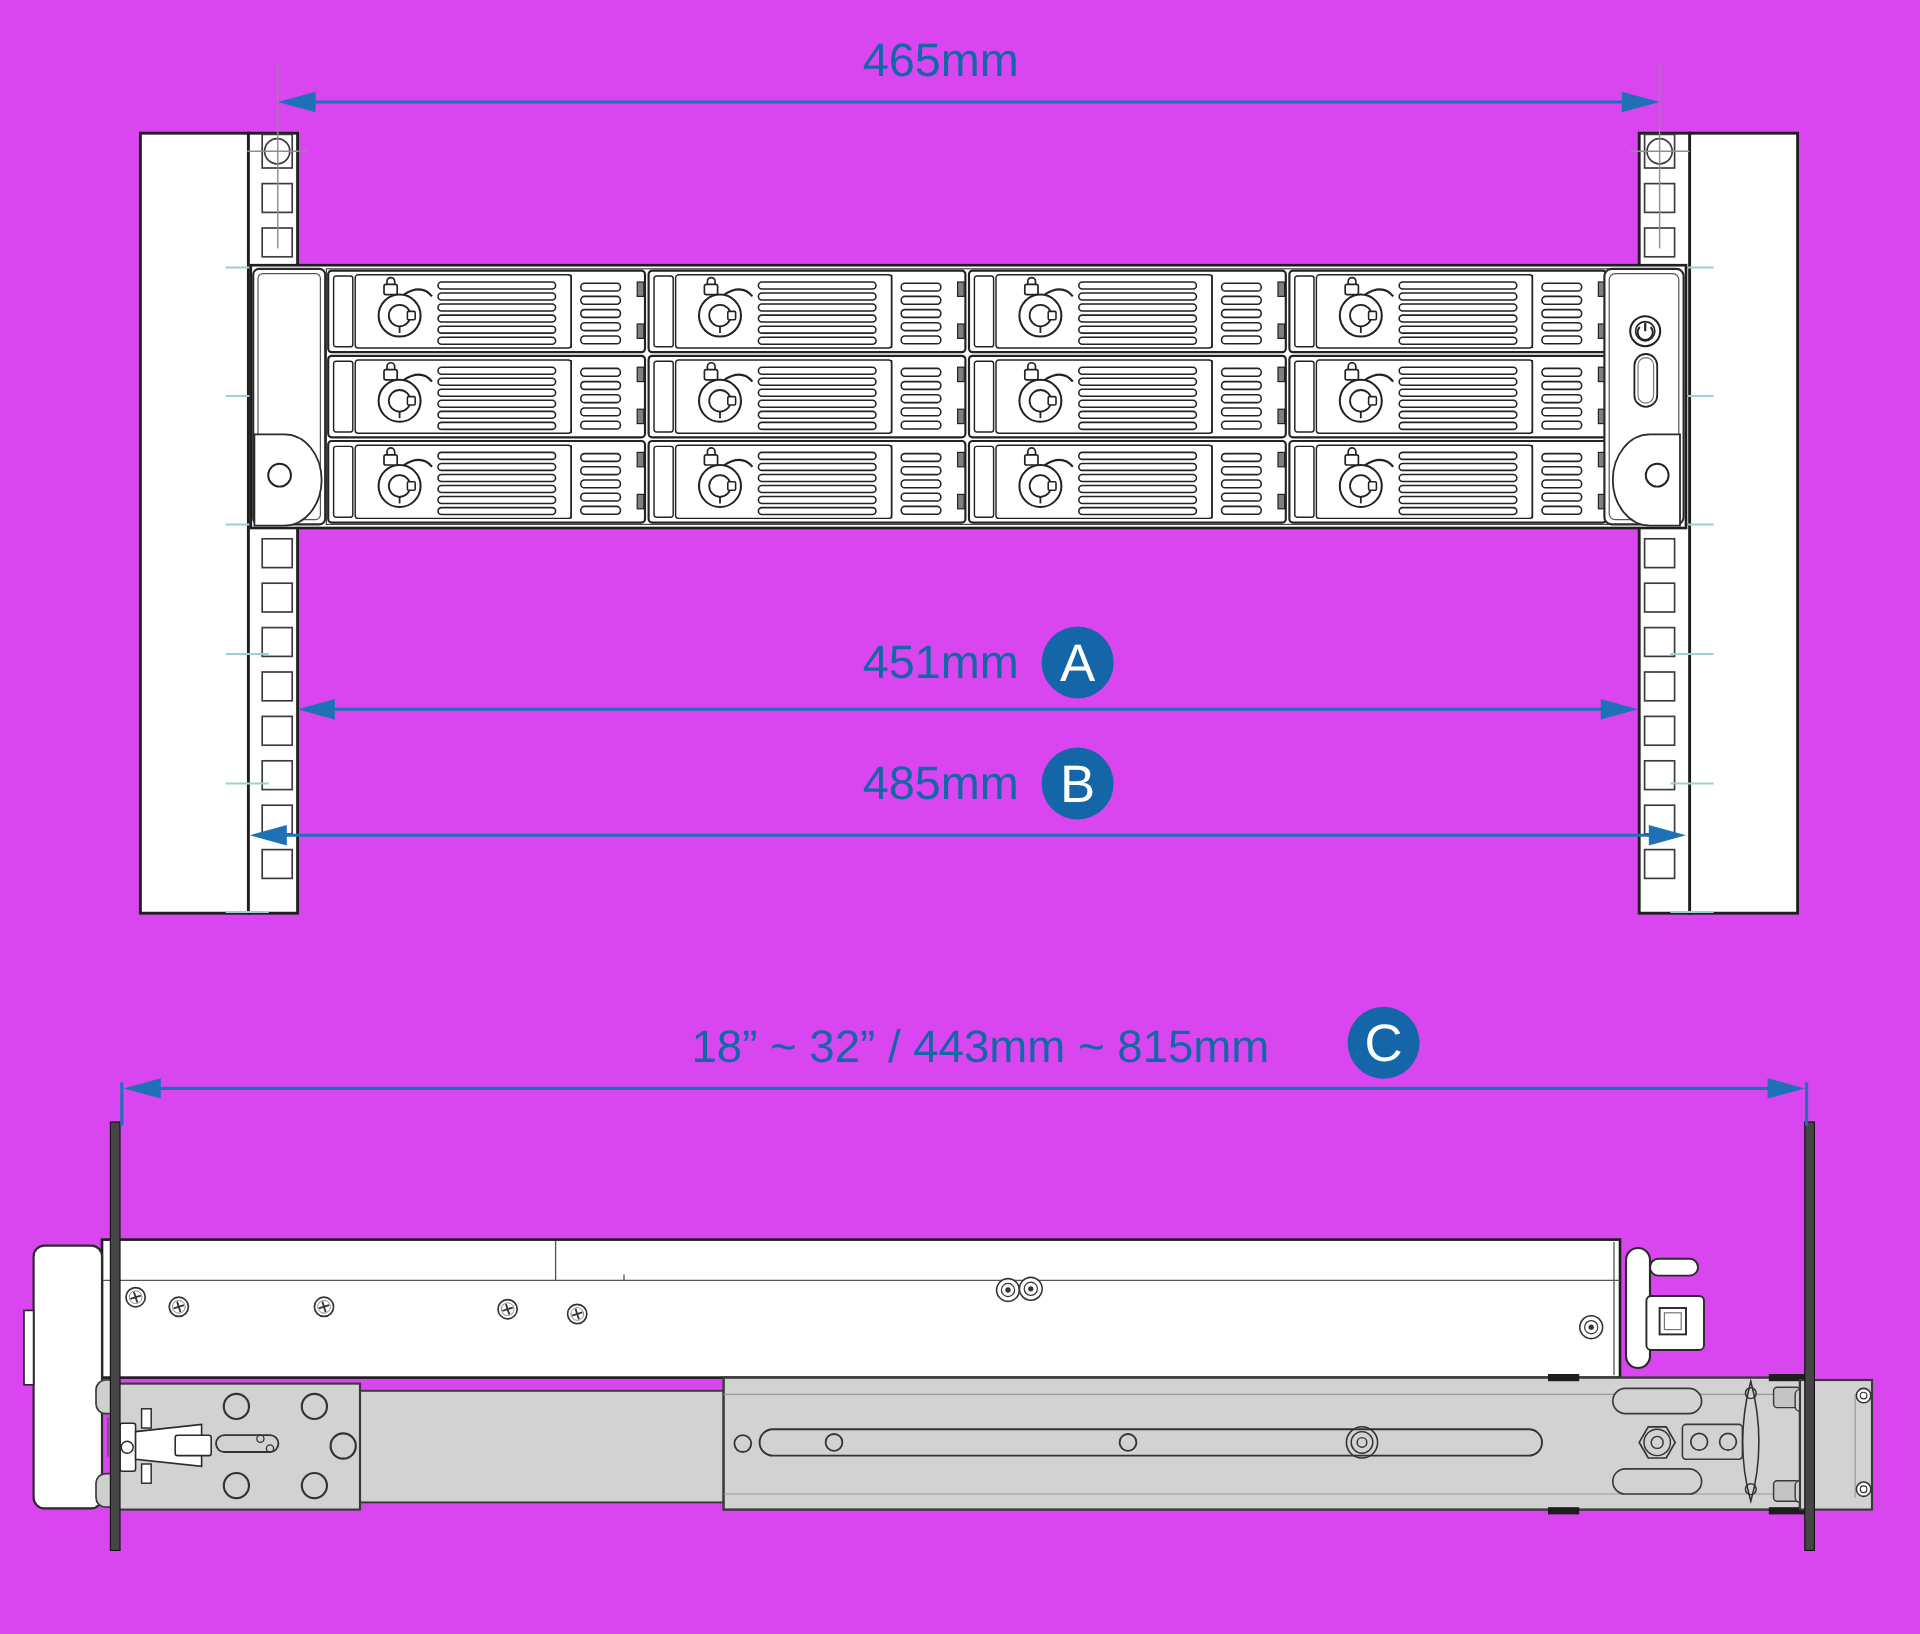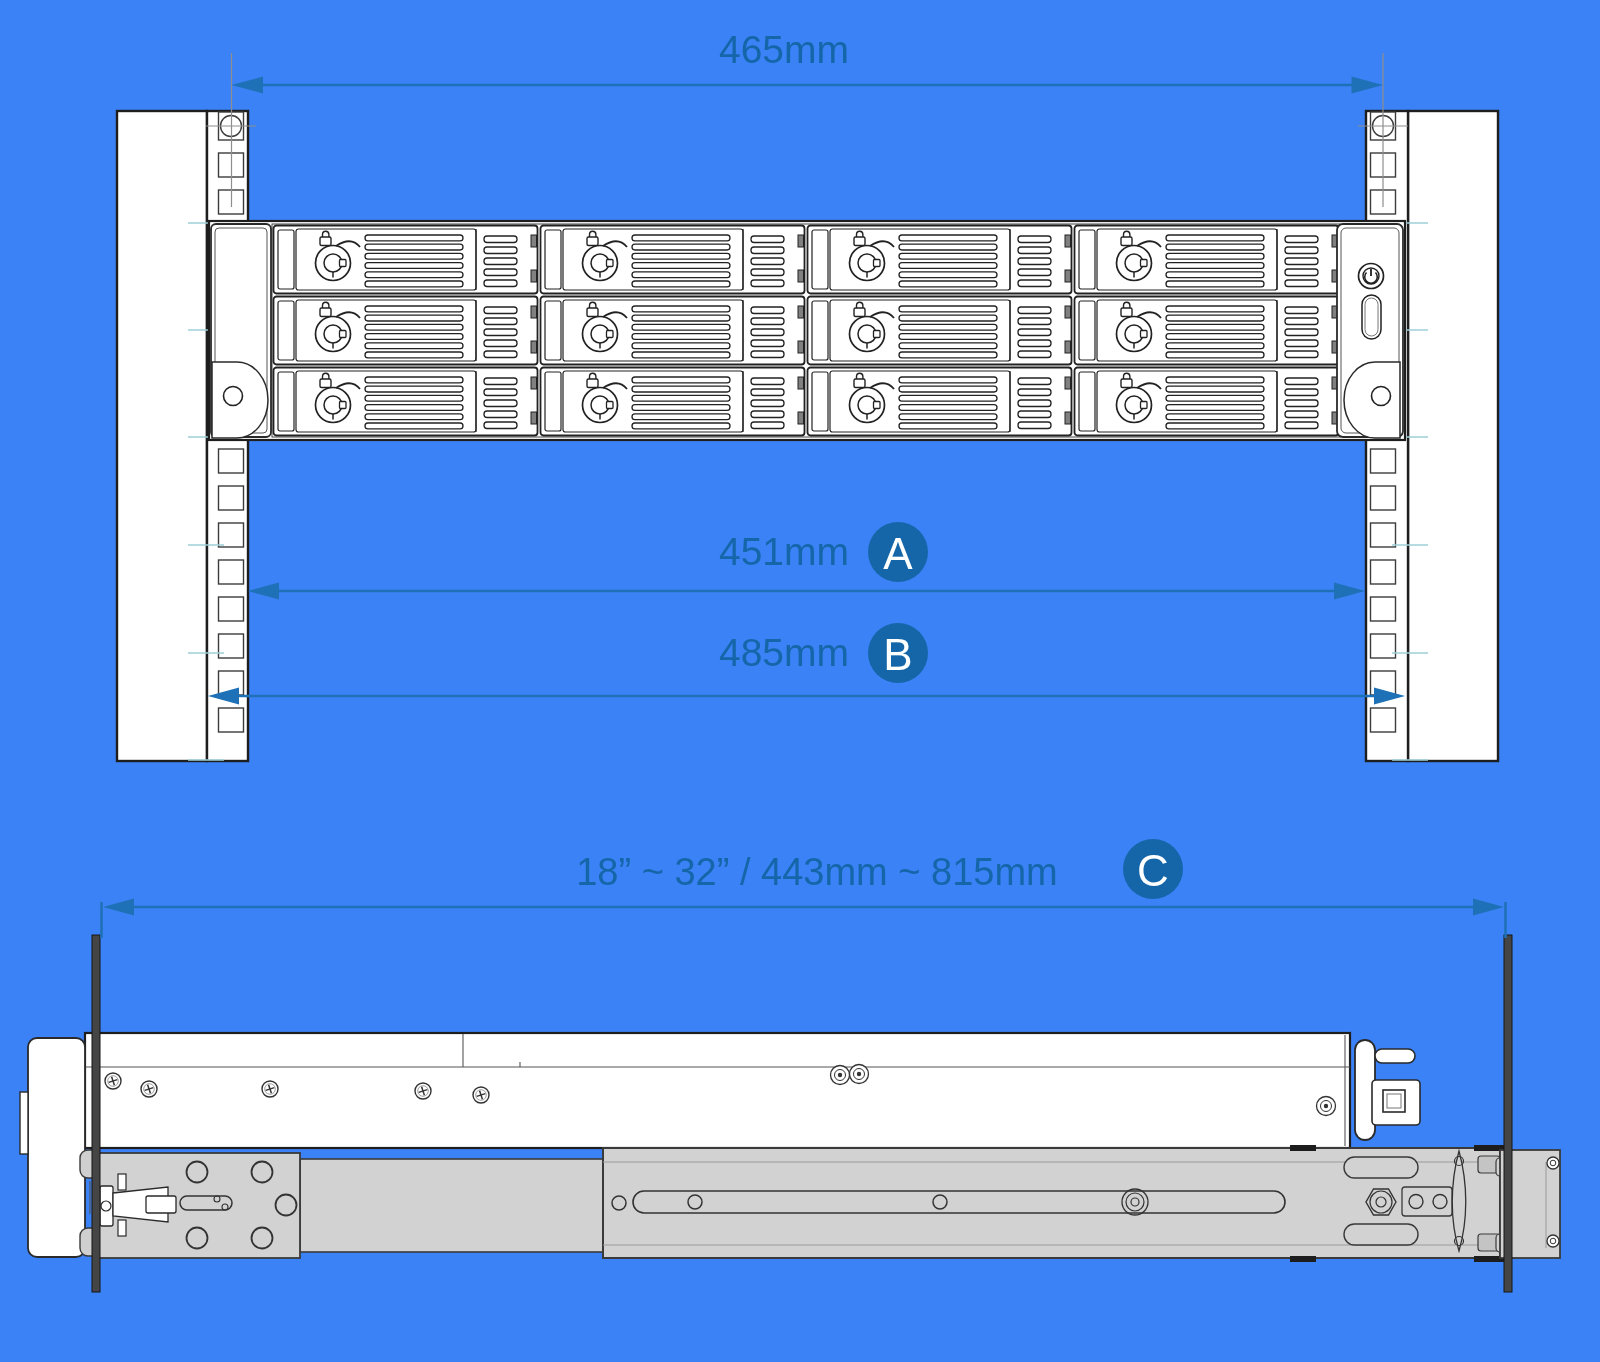--- a/index.html
+++ b/index.html
@@ -1,16 +1,16 @@
 <!DOCTYPE html>
 <html><head>
 <meta charset="utf-8">
 <style>
   html,body{margin:0;padding:0;background:#fff}
-  .stage{width:1600px;height:1362px;position:relative;background:#3b82f6}
+  .stage{width:1600px;height:1362px;position:relative;background:#d946ef}
   svg{display:block}
   text{font-family:"Liberation Sans", sans-serif}
   .dim-text{fill:#1566A9;font-size:39px}
   .dim-text-sm{fill:#1566A9;font-size:38px}
   .badge-text{fill:#ffffff;font-size:44px}
   .ext{stroke:#8E8E8E;stroke-width:1.2;fill:none}
   .teal{stroke:#9ECFD6;stroke-width:1.7}
   .dimln{stroke:#1E71B6;stroke-width:2.6;fill:none}
   .dimfill{fill:#1E71B6}
   .post{fill:#ffffff;stroke:#1E1E1E;stroke-width:2.4}

